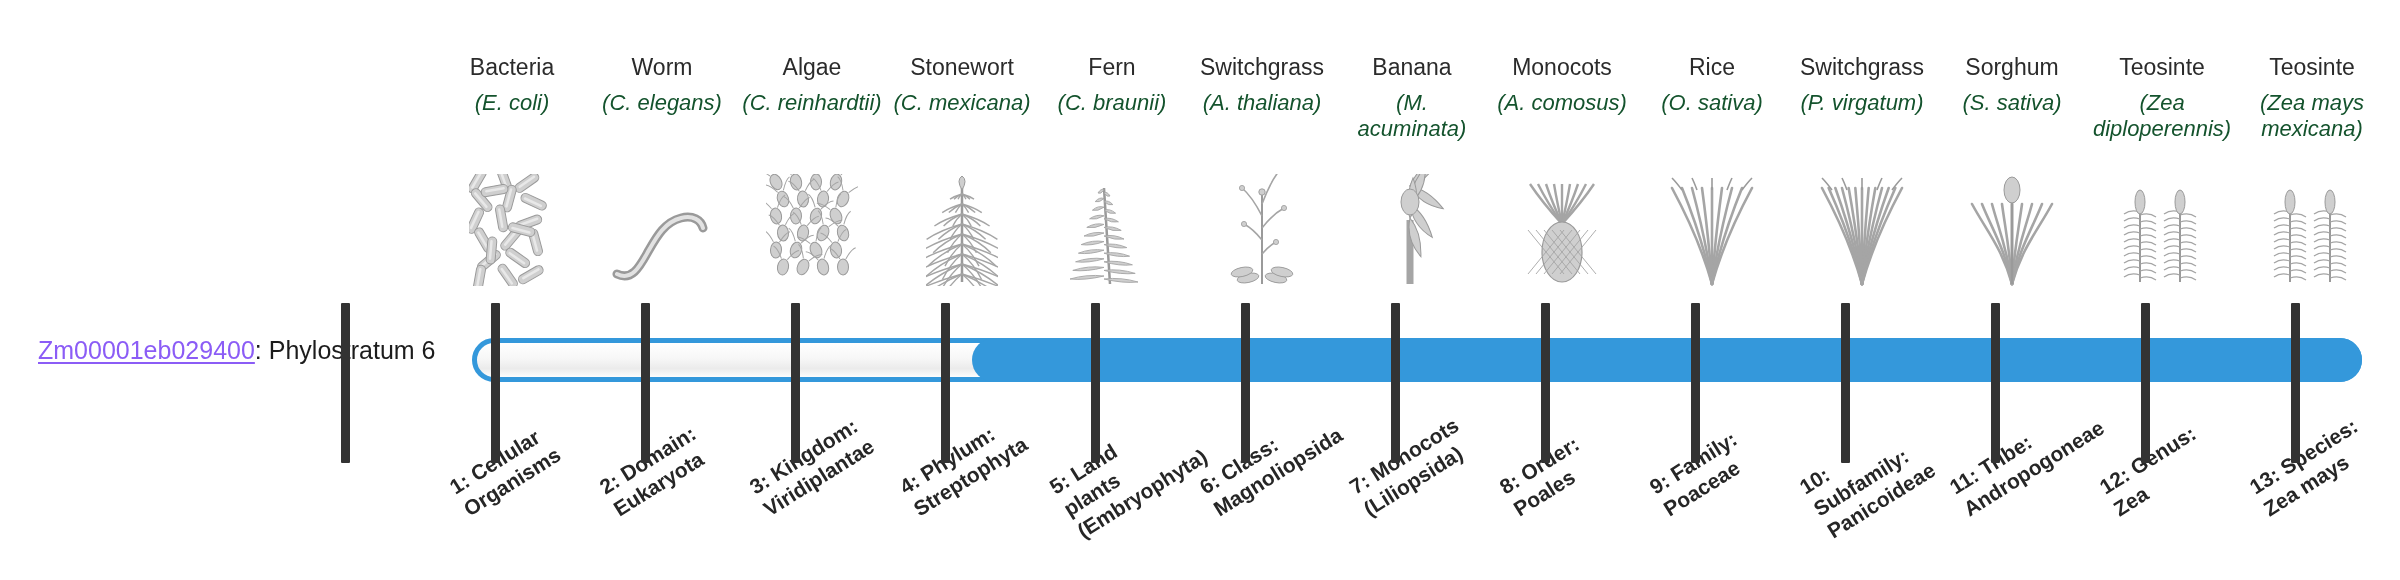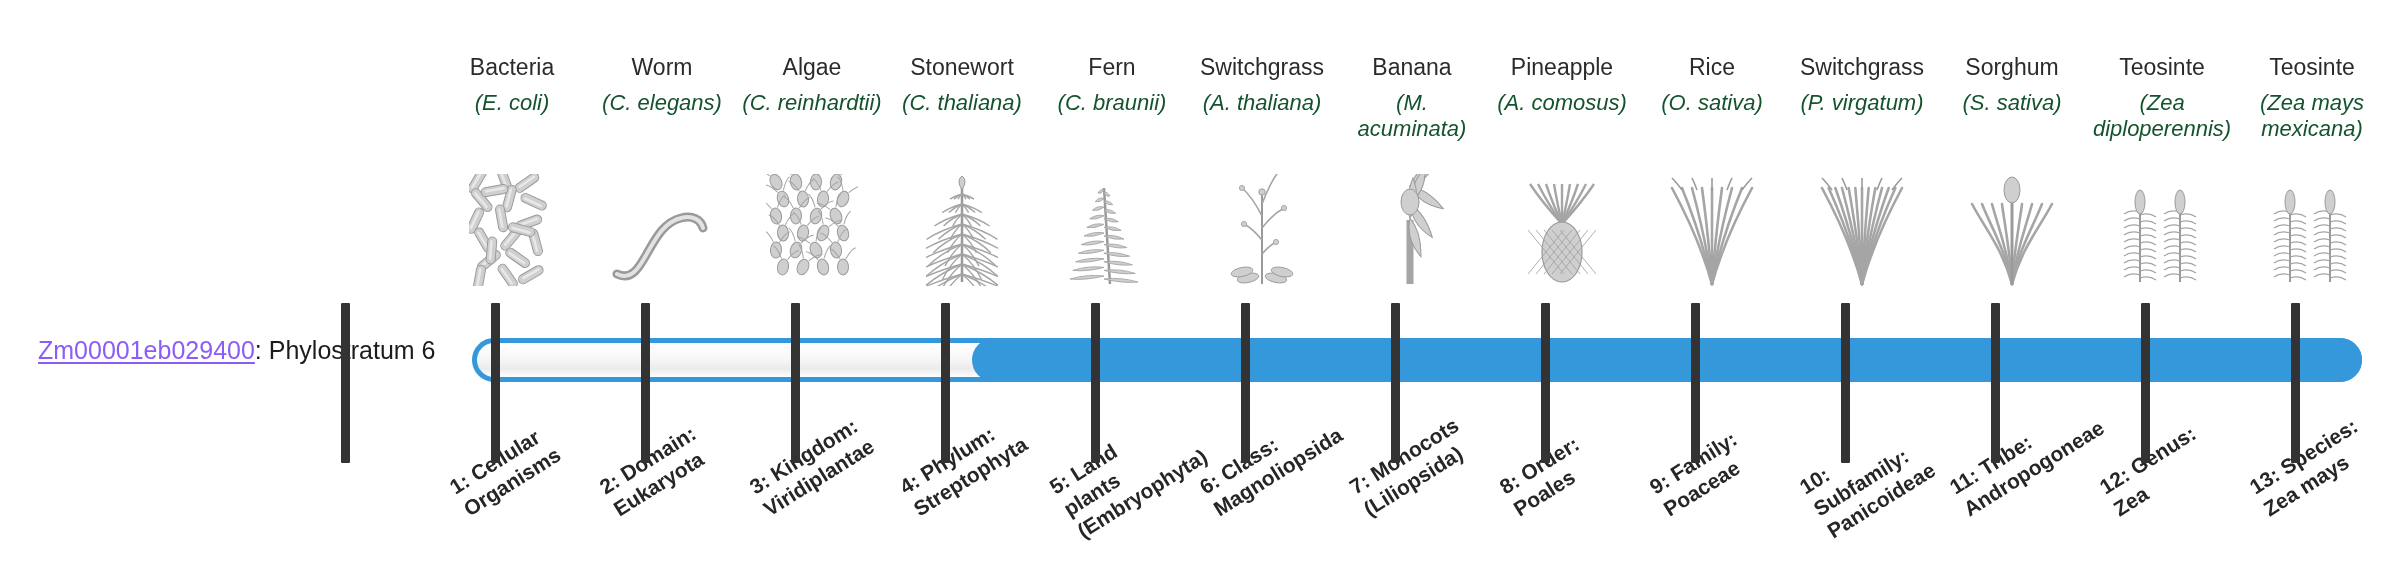--- a/index.html
+++ b/index.html
@@ -370,21 +370,21 @@
               <path d="M-3 -8 C -7 -15, -10 -18, -13 -19" fill="none" stroke="#a5a5a5" stroke-width="1"></path>
               <path d="M3 -8 C 7 -15, 10 -18, 13 -19" fill="none" stroke="#a5a5a5" stroke-width="1"></path>
             </g>
           </svg>
         </div>
         <div class="rank">3: Kingdom: Viridiplantae</div>
       </div>
       <div class="col" style="left: 425px;">
         <div class="col-head">
           <div class="common">Stonewort</div>
-          <div class="sci">(C. thaliana)</div>
+          <div class="sci">(C. mexicana)</div>
         </div>
         <div class="art">
           <svg width="72" height="112" viewBox="0 0 72 112">
             <path d="M36 108 L36 14" stroke="#9a9a9a" stroke-width="2.5" fill="none"></path>
             <g transform="translate(36,20)">
               <path d="M0 0 Q -7.199999999999999 2, -12 5.2" fill="none" stroke="#a5a5a5" stroke-width="1.4"></path>
               <path d="M0 0 Q -4.8 2, -8 5.2" fill="none" stroke="#a5a5a5" stroke-width="1.4"></path>
               <path d="M0 0 Q -2.4 2, -4 5.2" fill="none" stroke="#a5a5a5" stroke-width="1.4"></path>
               <path d="M0 0 Q 2.4 2, 4 5.2" fill="none" stroke="#a5a5a5" stroke-width="1.4"></path>
               <path d="M0 0 Q 4.8 2, 8 5.2" fill="none" stroke="#a5a5a5" stroke-width="1.4"></path>
@@ -546,21 +546,21 @@
             <g transform="translate(46,44) rotate(80)">
               <path d="M0 0 q 16 -9, 40 -4 q -20 12, -40 4 z" fill="#cfcfcf" stroke="#9a9a9a" stroke-width="1"></path>
             </g>
             <ellipse cx="46" cy="28" rx="9" ry="13" fill="#cfcfcf" stroke="#9a9a9a" stroke-width="1"></ellipse>
           </svg>
         </div>
         <div class="rank">7: Monocots (Liliopsida)</div>
       </div>
       <div class="col" style="left: 1025px;">
         <div class="col-head">
-          <div class="common">Pineapple</div>
+          <div class="common">Monocots</div>
           <div class="sci">(A. comosus)</div>
         </div>
         <div class="art">
           <svg width="80" height="112" viewBox="0 0 80 112">
             <path d="M40 50 q -20 -22, -32 -40" fill="none" stroke="#a5a5a5" stroke-width="2.4"></path>
             <path d="M40 50 q -15 -22, -24 -40" fill="none" stroke="#a5a5a5" stroke-width="2.4"></path>
             <path d="M40 50 q -10 -22, -16 -40" fill="none" stroke="#a5a5a5" stroke-width="2.4"></path>
             <path d="M40 50 q -5 -22, -8 -40" fill="none" stroke="#a5a5a5" stroke-width="2.4"></path>
             <path d="M40 50 q 0 -22, 0 -40" fill="none" stroke="#a5a5a5" stroke-width="2.4"></path>
             <path d="M40 50 q 5 -22, 8 -40" fill="none" stroke="#a5a5a5" stroke-width="2.4"></path>

